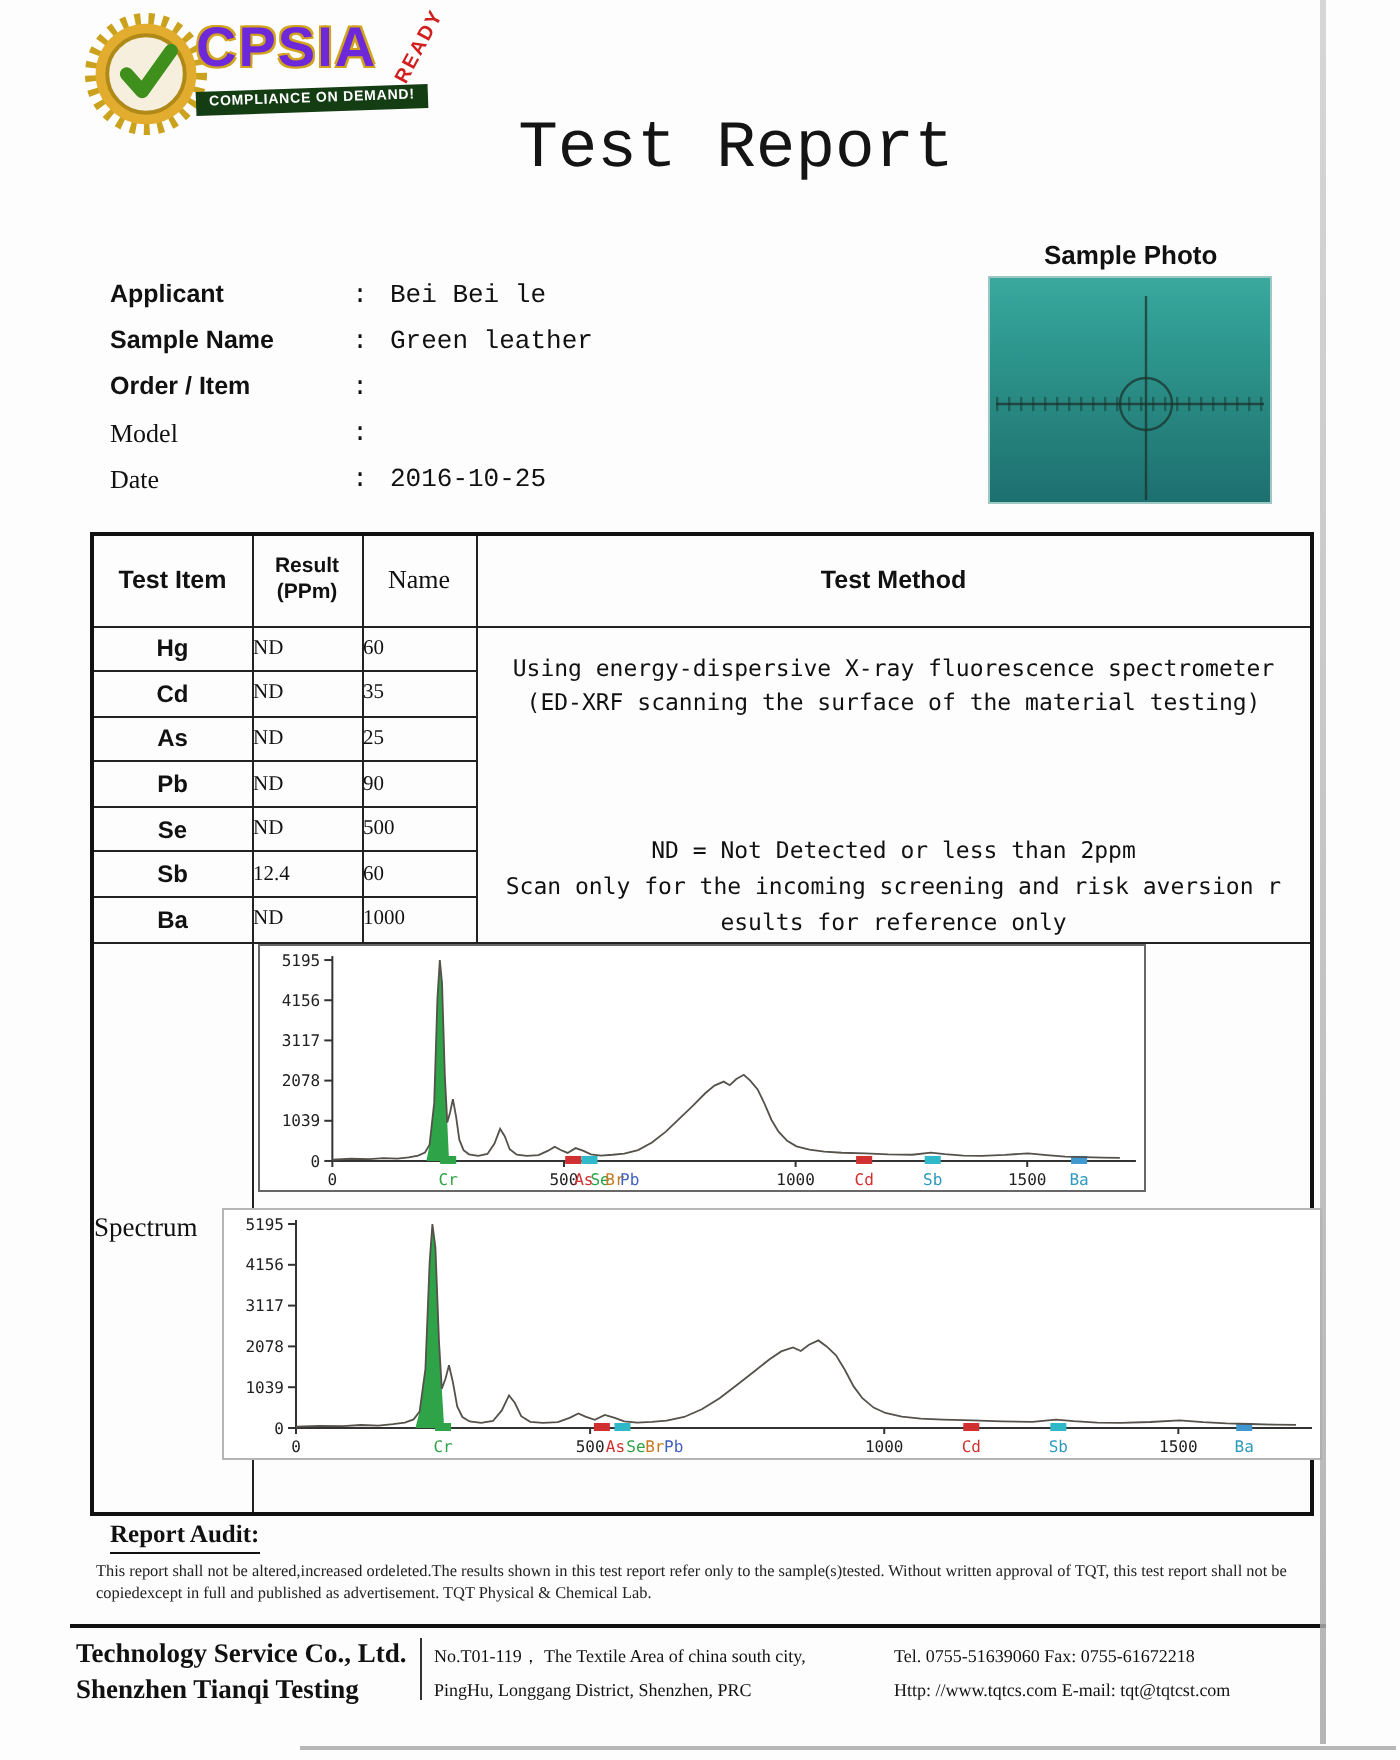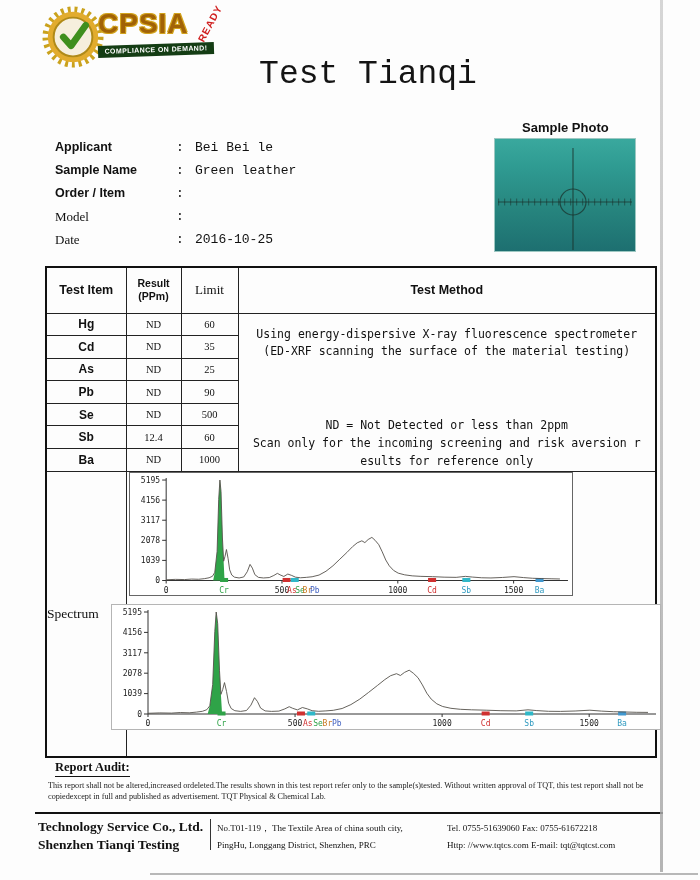--- a/index.html
+++ b/index.html
@@ -4,21 +4,21 @@
 <style>
   * { box-sizing: border-box; }
   html,body { margin:0; padding:0; background:#fff; }
   .page { position:relative; width:700px; height:880px; background:#fdfdfd; overflow:hidden;
           font-family:"Liberation Serif", serif; color:#111; }
 
   
   .logo { position:absolute; left:42px; top:6px; width:180px; height:66px; }
   .logo-badge { position:absolute; left:0; top:0; width:62px; height:62px; }
   .logo-brand { position:absolute; left:56px; top:2px; font-family:"Liberation Sans",sans-serif;
-                font-weight:900; font-size:28px; color:#a16207; letter-spacing:1px;
+                font-weight:900; font-size:28px; color:#6d28d9; letter-spacing:1px;
                 text-shadow:1px 1px 0 #d2a31c,-1px -1px 0 #d2a31c,1px -1px 0 #d2a31c,-1px 1px 0 #d2a31c; }
   .logo-ready { position:absolute; left:148px; top:12px; transform:rotate(-62deg);
                 color:#d02020; font:bold 10px "Liberation Sans",sans-serif; letter-spacing:1px; }
   .logo-banner { position:absolute; left:56px; top:38px; width:116px; height:12px; background:#143d14;
                  color:#fff; font:bold 7px/12px "Liberation Sans",sans-serif; text-align:center;
                  letter-spacing:.4px; transform:rotate(-2deg); }
 
   
   .title { position:absolute; left:0; right:0; top:56px; text-align:center; padding-left:36px;
            font-family:"Liberation Mono",monospace; font-size:33px; color:#141414; }
@@ -39,21 +39,21 @@
   
   table.results { position:absolute; left:45px; top:266px; width:610px; border-collapse:collapse;
                   border:2px solid #111; table-layout:fixed; }
   table.results th, table.results td { border:1px solid #222; padding:0; }
   tr.hrow { height:46px; }
   th.th-item, th.th-method { font:bold 12.5px "Liberation Sans",sans-serif; text-align:center; }
   th.th-result { font:bold 10.5px "Liberation Sans",sans-serif; text-align:center; line-height:1.25; }
   th.th-limit { font:13px "Liberation Serif",serif; font-weight:normal; text-align:center; }
   tr.erow { height:22px; }
   td.ritem { font:bold 12px "Liberation Sans",sans-serif; text-align:center; }
-  td.rval  { font-family:"Liberation Serif",serif; font-size:10.5px; text-align:center; }
+  td.rval  { font-family:"Liberation Serif",serif; font-size:10.5px; }
   td.method-cell { vertical-align:top; text-align:center;
                    font-family:"DejaVu Sans Mono","Liberation Mono",monospace;
                    font-size:11.5px; line-height:1.55; }
   .preline { white-space:pre-line; }
   .method-main { margin-top:12px; }
   .method-note { margin-top:56px; }
   tr.specrow { height:286px; }
   td.spec-label { font-size:13.5px; padding-left:6px; vertical-align:middle; }
   td.spec-cell { vertical-align:top; padding-top:6px; }
   .chartbox { background:#fff; }
@@ -90,21 +90,21 @@
       <circle cx="32" cy="32" r="28" fill="none" stroke="#caa21d" stroke-width="7" stroke-dasharray="3 4"></circle>
       <circle cx="32" cy="32" r="26" fill="#e2ac2e"></circle>
       <circle cx="32" cy="32" r="20" fill="#f6efdd" stroke="#b08a18" stroke-width="2"></circle>
       <path d="M22 32 l8 9 l15 -21" fill="none" stroke="#3f8f1d" stroke-width="7" stroke-linecap="round" stroke-linejoin="round"></path>
     </svg>
     <div class="logo-brand">CPSIA</div>
     <div class="logo-ready">READY</div>
     <div class="logo-banner">COMPLIANCE ON DEMAND!</div>
   </div>
 
-  <div class="title">Test Tianqi</div>
+  <div class="title">Test Report</div>
 
   <div class="photo-label">Sample Photo</div>
   <div class="photo">
     <svg viewBox="0 0 142 114">
       <line x1="4" y1="64" x2="138" y2="64" stroke="rgba(25,45,40,.45)" stroke-width="7" stroke-dasharray="1.2 4.8"></line>
       <line x1="4" y1="64" x2="138" y2="64" stroke="rgba(25,45,40,.7)" stroke-width="1.2"></line>
       <line x1="79" y1="10" x2="79" y2="112" stroke="rgba(25,45,40,.7)" stroke-width="1.2"></line>
       <circle cx="79" cy="64" r="13" fill="none" stroke="rgba(25,45,40,.7)" stroke-width="1.2"></circle>
     </svg>
   </div>
@@ -144,21 +144,21 @@
         <col style="width:57px">
         <col style="width:418px">
       </colgroup>
     <tbody>
         <tr class="hrow">
       <th class="th-item">Test Item</th>
       <th class="th-result">
         <div>Result</div>
         <div>(PPm)</div>
       </th>
-      <th class="th-limit">Limit</th>
+      <th class="th-limit">Name</th>
       <th class="th-method">Test Method</th>
     </tr>
     <tr class="erow">
       <td class="ritem">Hg</td>
       <td class="rval">ND</td>
       <td class="rval">60</td>
       <td class="method-cell" rowspan="7">
         <div class="method-main preline">Using energy-dispersive X-ray fluorescence spectrometer
 (ED-XRF scanning the surface of the material testing)</div>
         <div class="method-note preline">ND = Not Detected or less than 2ppm

